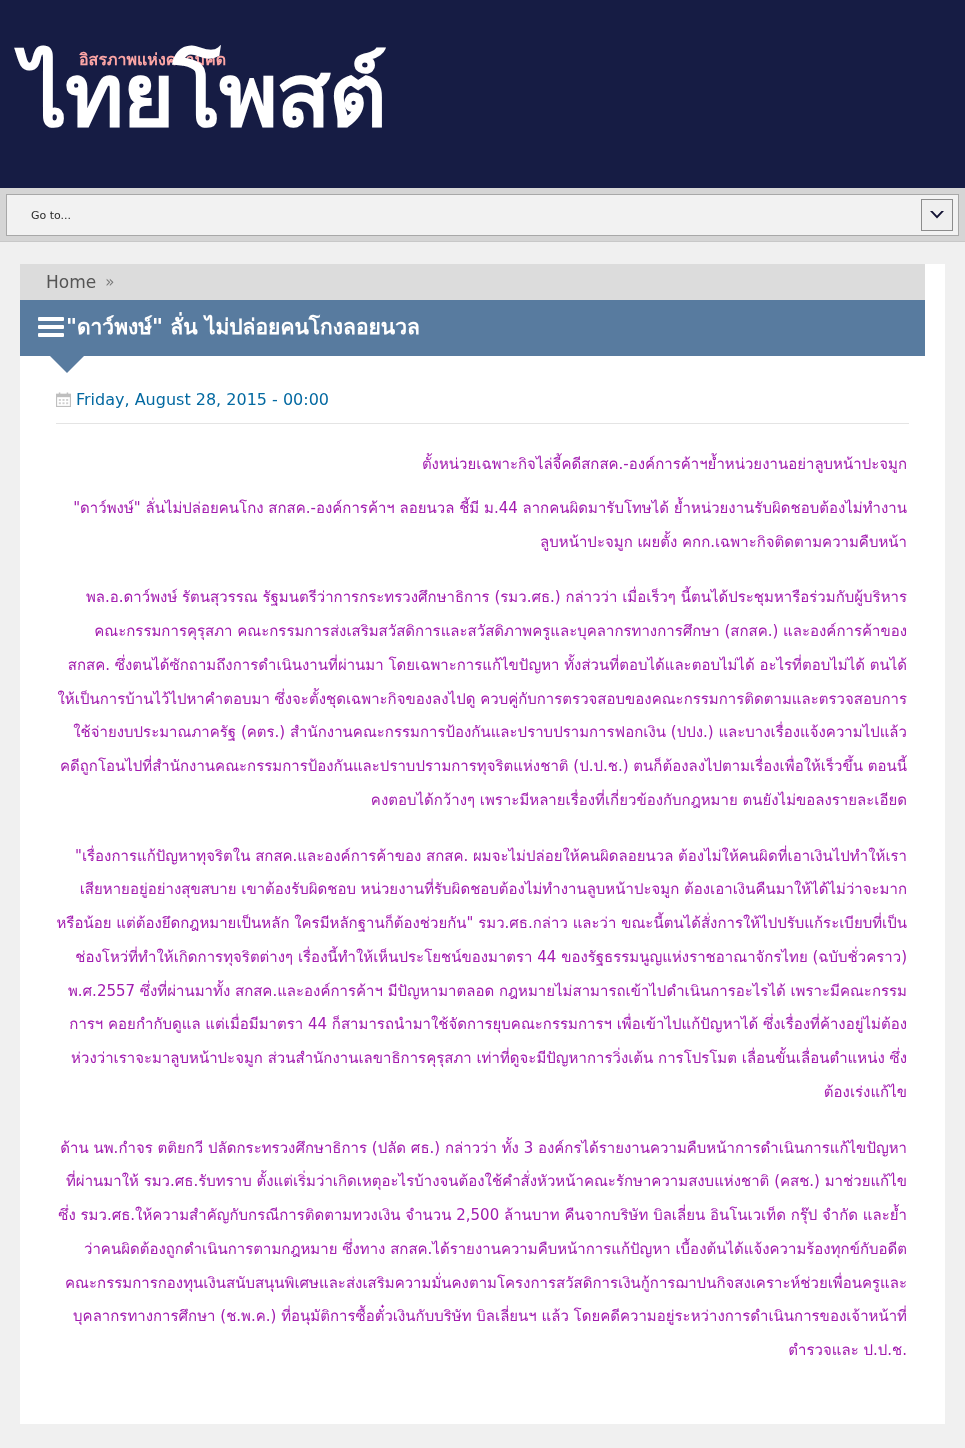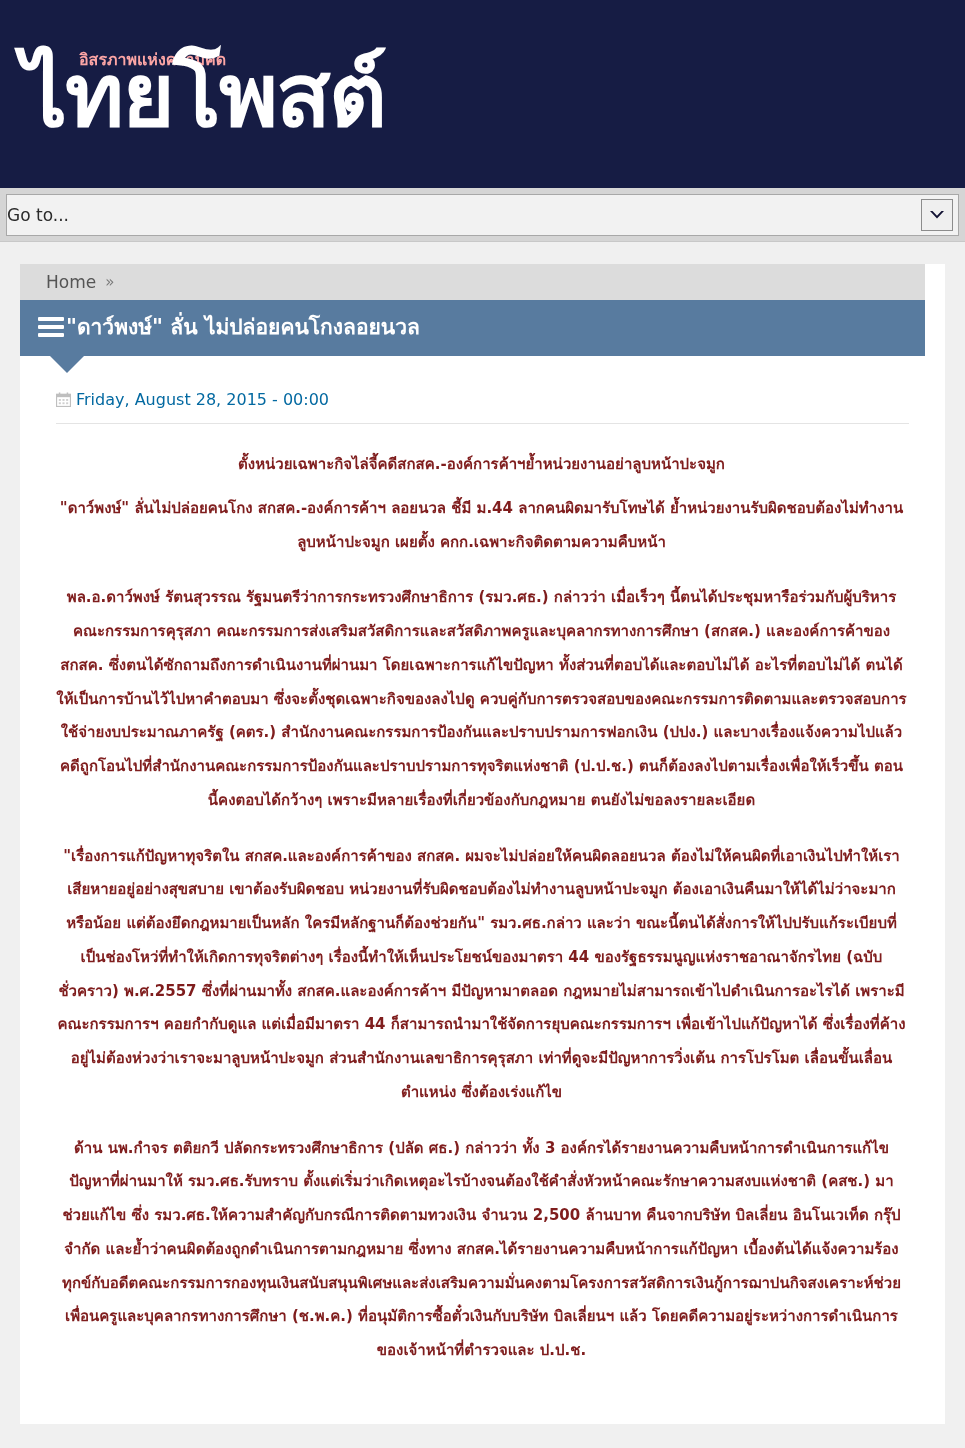--- a/index.html
+++ b/index.html
@@ -72,23 +72,23 @@
   .goto-select {
     width: 953px;
     height: 42px;
     background: #f2f2f2;
     border: 1px solid #a8a8a8;
     position: relative;
     display: flex;
     align-items: center;
   }
   .goto-label {
-    font-size: 17px;
+    font-size: 11px;
     color: #2b2b2b;
-    padding-left: 0;
+    padding-left: 24px;
     font-family: "DejaVu Sans", sans-serif;
   }
   .goto-arrow-box {
     position: absolute;
     right: 5px;
     top: 4px;
     width: 32px;
     height: 32px;
     background: #efefef;
     border: 1px solid #8c8c8c;
@@ -209,26 +209,25 @@
     margin: 14px 14px 0 14px;
   }
 
   
   .paras {
     padding: 0 16px 0 14px;
   }
   .para {
     font-family: "DejaVu Sans", sans-serif;
     font-size: 15px;
-    color: #7f1d1d;
+    color: #a21caf;
     line-height: 2.25;
-    text-align: center;
+    text-align: right;
     margin-top: 22px;
     word-spacing: 0px;
-    font-weight: bold;
   }
   .para.lead-a { margin-top: 24px; }
   .para.lead-b { margin-top: 10px; }
   .para.block { }
 </style>
 </head>
 <body>
 
 <div class="page">
 

